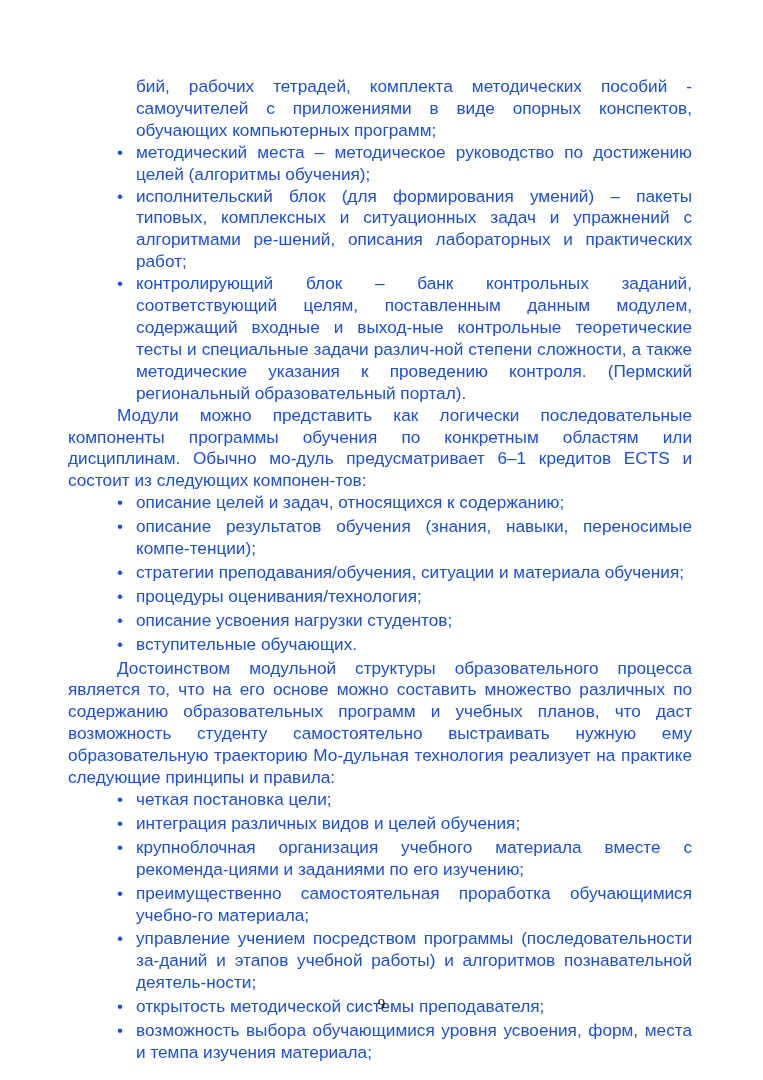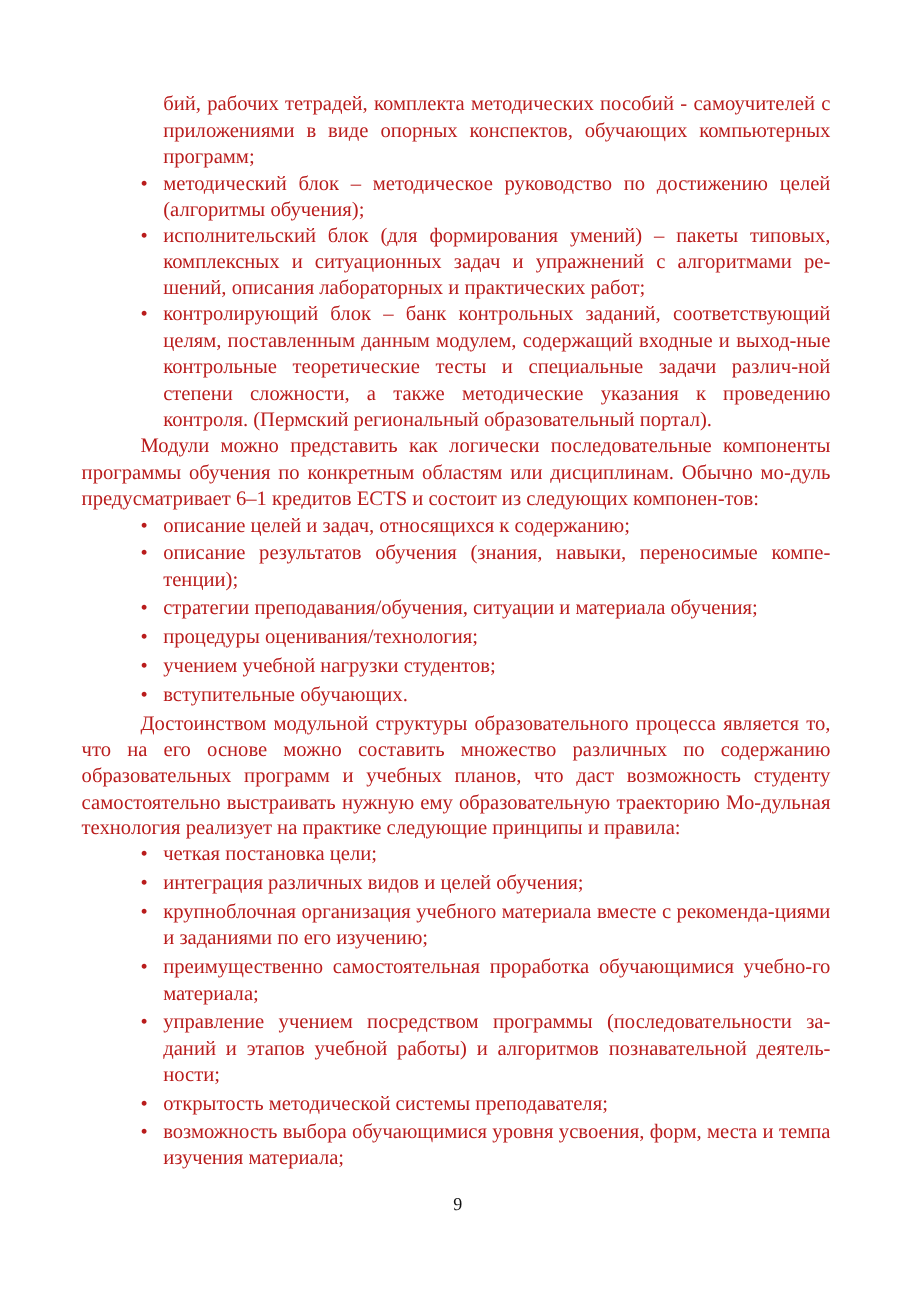--- a/index.html
+++ b/index.html
@@ -1,52 +1,52 @@
 <!DOCTYPE html>
 <html><head>
 <meta charset="utf-8">
 <style>
   html, body { margin: 0; padding: 0; background: #ffffff; }
   body { width: 763px; height: 1080px; position: relative; overflow: hidden; }
   .page {
     position: absolute; left: 68px; top: 76px; width: 624px;
-    font-family: Liberation Serif, serif; font-size: 17.2px; line-height: 21.9px;
-    color: #b91c1c;
+    font-family: Liberation Sans, sans-serif; font-size: 17.2px; line-height: 21.9px;
+    color: #1d4ed8;
   }
   .para { text-align: justify; text-indent: 49px; margin: 0; hyphens: manual; }
   .cont { text-align: justify; margin: 0 0 0 68px; }
   ul.blist { list-style: none; margin: 0; padding: 0; }
   ul.blist li { position: relative; padding-left: 68px; text-align: justify; margin: 0; }
   ul.blist li .bullet { position: absolute; left: 49px; top: 0; width: 14px; text-align: left; }
   ul.blist.spaced li { margin-bottom: 2px; }
   .pagenum {
     position: absolute; left: 0; width: 763px; top: 996px; text-align: center;
     font-family: "Liberation Serif", serif; font-size: 15px; color: #111;
   }
 </style>
 </head>
 <body>
 
 <div class="page">
   <p class="cont">бий, рабочих тетрадей, комплекта методических пособий - самоучителей с приложениями в виде опорных конспектов, обучающих компьютерных программ;</p>
 
   <ul class="blist">
-    <li><span class="bullet">•</span><span>методический блок – методическое руководство по достижению целей (алгоритмы обучения);</span></li>
+    <li><span class="bullet">•</span><span>методический места – методическое руководство по достижению целей (алгоритмы обучения);</span></li>
     <li><span class="bullet">•</span><span>исполнительский блок (для формирования умений) – пакеты типовых, комплексных и ситуационных задач и упражнений с алгоритмами ре-шений, описания лабораторных и практических работ;</span></li>
     <li><span class="bullet">•</span><span>контролирующий блок – банк контрольных заданий, соответствующий целям, поставленным данным модулем, содержащий входные и выход-ные контрольные теоретические тесты и специальные задачи различ-ной степени сложности, а также методические указания к проведению контроля. (Пермский региональный образовательный портал).</span></li>
   </ul>
 
   <p class="para">Модули можно представить как логически последовательные компоненты программы обучения по конкретным областям или дисциплинам. Обычно мо-дуль предусматривает 6–1 кредитов ECTS и состоит из следующих компонен-тов:</p>
 
   <ul class="blist spaced">
     <li><span class="bullet">•</span><span>описание целей и задач, относящихся к содержанию;</span></li>
     <li><span class="bullet">•</span><span>описание результатов обучения (знания, навыки, переносимые компе-тенции);</span></li>
     <li><span class="bullet">•</span><span>стратегии преподавания/обучения, ситуации и материала обучения;</span></li>
     <li><span class="bullet">•</span><span>процедуры оценивания/технология;</span></li>
-    <li><span class="bullet">•</span><span>учением учебной нагрузки студентов;</span></li>
+    <li><span class="bullet">•</span><span>описание усвоения нагрузки студентов;</span></li>
     <li><span class="bullet">•</span><span>вступительные обучающих.</span></li>
   </ul>
 
   <p class="para">Достоинством модульной структуры образовательного процесса является то, что на его основе можно составить множество различных по содержанию образовательных программ и учебных планов, что даст возможность студенту самостоятельно выстраивать нужную ему образовательную траекторию Мо-дульная технология реализует на практике следующие принципы и правила:</p>
 
   <ul class="blist spaced">
     <li><span class="bullet">•</span><span>четкая постановка цели;</span></li>
     <li><span class="bullet">•</span><span>интеграция различных видов и целей обучения;</span></li>
     <li><span class="bullet">•</span><span>крупноблочная организация учебного материала вместе с рекоменда-циями и заданиями по его изучению;</span></li>
     <li><span class="bullet">•</span><span>преимущественно самостоятельная проработка обучающимися учебно-го материала;</span></li>

